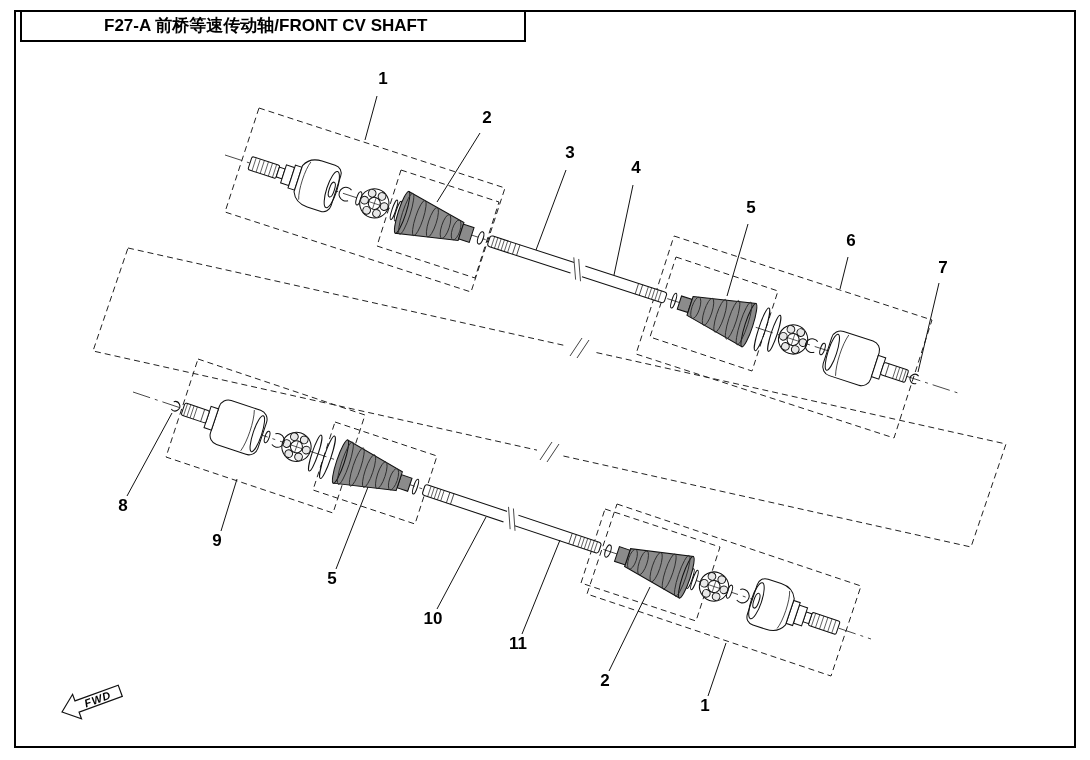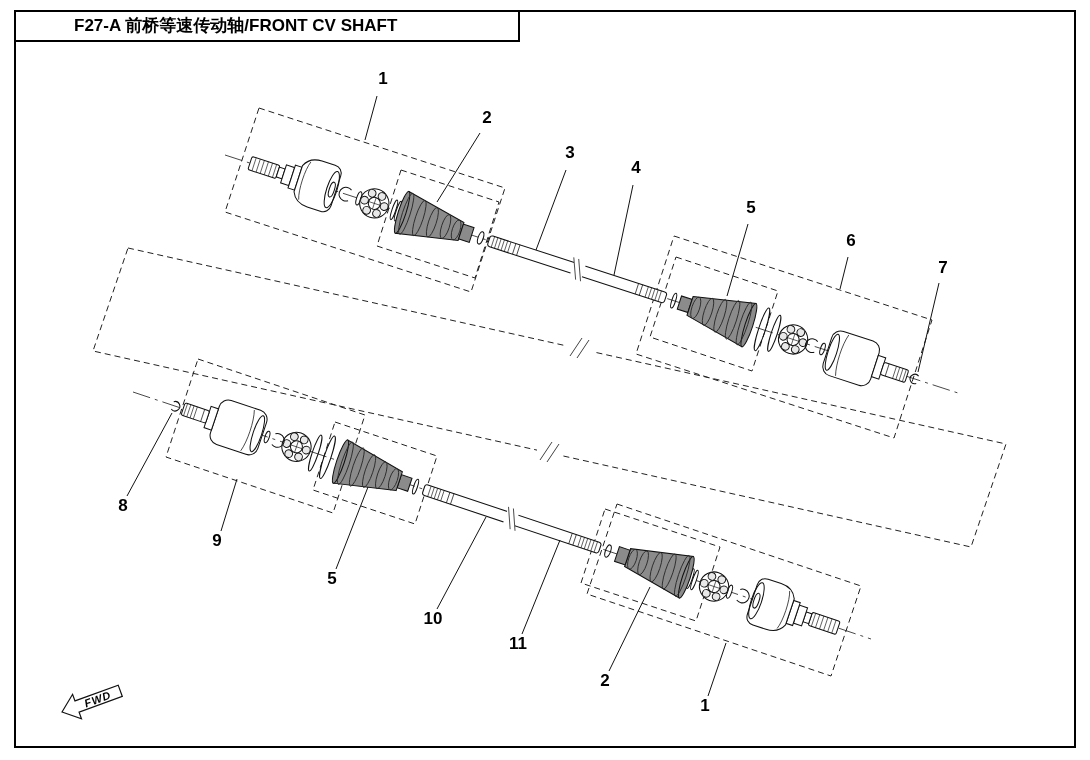--- a/index.html
+++ b/index.html
@@ -1,22 +1,22 @@
 <!DOCTYPE html>
 <html><head>
 <meta charset="utf-8">
 <style>
   html,body{margin:0;padding:0;background:#fff;}
   .page{position:relative;width:1090px;height:760px;background:#fff;overflow:hidden;
         font-family:"Liberation Sans",sans-serif;}
   .frame{position:absolute;left:14px;top:10px;width:1062px;height:738px;
          border:2px solid #000;box-sizing:border-box;}
-  .titlebox{position:absolute;left:14px;top:10px;width:506px;height:32px;
+  .titlebox{position:absolute;left:20px;top:10px;width:506px;height:32px;
             border:2px solid #000;box-sizing:border-box;background:#fff;
-            line-height:28px;padding-left:58px;font-size:17px;font-weight:bold;
+            line-height:28px;padding-left:82px;font-size:17px;font-weight:bold;
             color:#000;white-space:nowrap;}
   svg{position:absolute;left:0;top:0;}
   .part{fill:#fff;stroke:#111;stroke-width:1.2;}
   .partgray{fill:#e8e8e8;stroke:#111;stroke-width:1.1;}
   .partline{fill:none;stroke:#111;stroke-width:1.2;}
   .thin{fill:none;stroke:#111;stroke-width:0.8;}
   .hatch{fill:none;stroke:#111;stroke-width:0.7;}
   .boot{fill:#8b8b8b;stroke:#111;stroke-width:1.2;}
   .bootrib{fill:none;stroke:#2a2a2a;stroke-width:1;}
   .dashbox{fill:none;stroke:#222;stroke-width:1;stroke-dasharray:6 4;}

